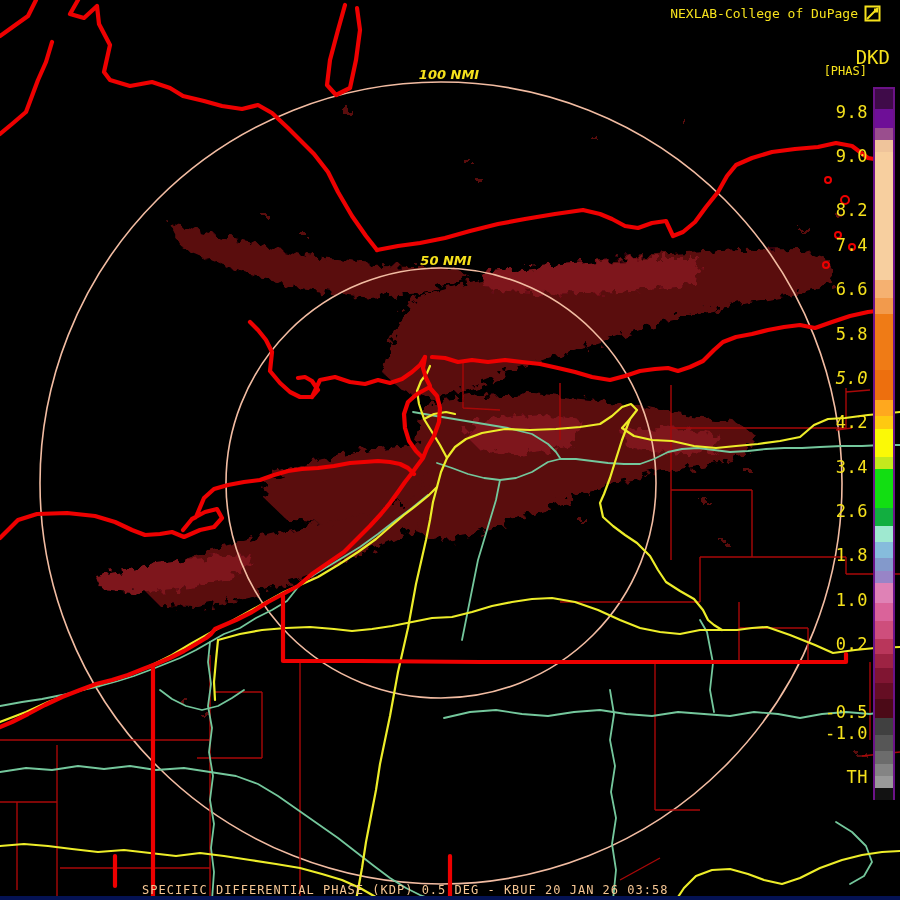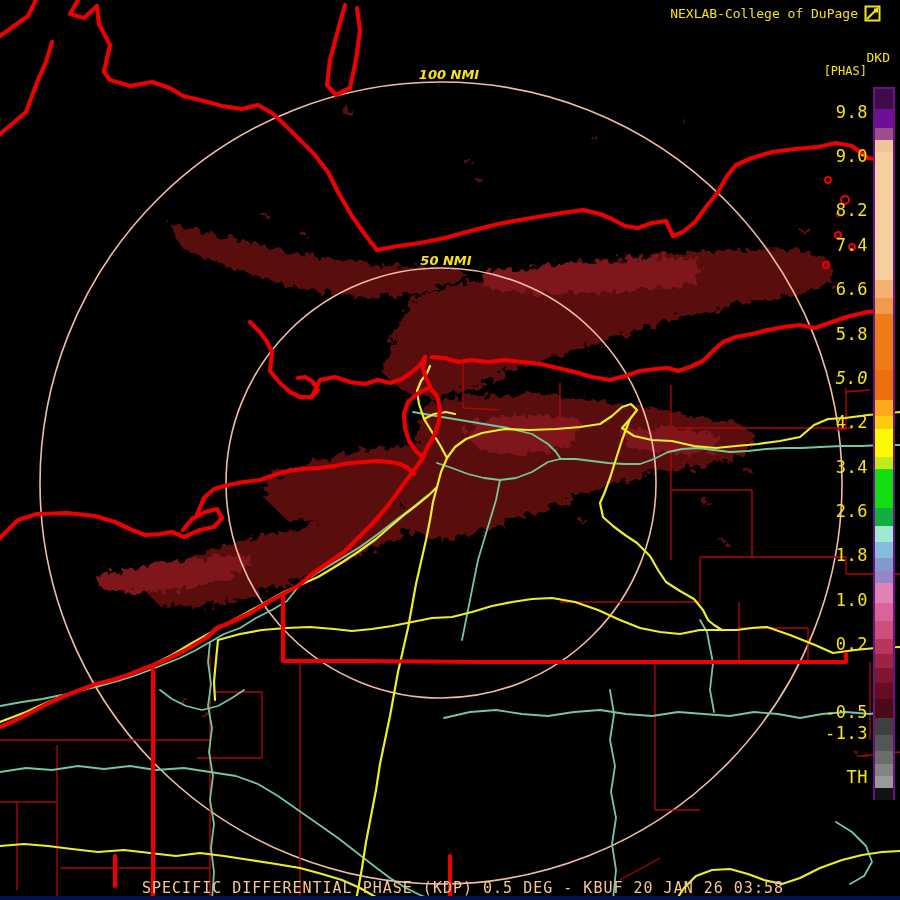--- a/index.html
+++ b/index.html
@@ -7,34 +7,34 @@
        font-family:"DejaVu Sans Mono","Liberation Mono",monospace;}
   #mapsvg{position:absolute;left:0;top:0;}
   .echo{fill:var(--echo_dark);stroke:none;}
   .echo-bright{fill:var(--echo_bright);}
   .rings circle{fill:none;stroke:var(--ring);stroke-width:1.6px;}
   .county path{fill:none;stroke:var(--county_red);stroke-width:1.4px;}
   .teal path{fill:none;stroke:var(--road_teal);stroke-width:1.8px;stroke-linejoin:round;stroke-linecap:round;}
   .yellowroads path{fill:none;stroke:var(--road_yellow);stroke-width:2.2px;stroke-linejoin:round;stroke-linecap:round;}
   .bounds path{fill:none;stroke:var(--boundary_red);stroke-width:4.2px;stroke-linejoin:round;stroke-linecap:round;}
   .island{fill:none;stroke:var(--boundary_red);stroke-width:2px;}
-  .ytext{position:absolute;color:var(--text_yellow);font-size:13px;line-height:15px;white-space:pre;}
+  .ytext{position:absolute;color:var(--text_yellow);font-size:19px;line-height:15px;white-space:pre;}
   .ring-label{position:absolute;color:var(--text_yellow);font-size:13px;font-weight:bold;
      font-style:italic;font-family:"DejaVu Sans","Liberation Sans",sans-serif;transform:translateX(-50%);}
   #title{top:6px;right:42px;font-size:13px;margin-left:26px;}
   #logo{position:absolute;top:5px;right:19px;width:17px;height:17px;}
   #prod-code{top:50px;right:10px;}
   #prod-units{top:64px;right:33px;font-size:12px;}
   #colorbar{position:absolute;top:87px;left:873px;width:22px;height:713px;
      border:2px solid var(--bar_border);box-sizing:border-box;background:#000;}
   #colorbar .seg{width:100%;}
   #ticks .tick{position:absolute;right:32px;height:16px;line-height:16px;color:var(--text_yellow);
      font-size:17px;letter-spacing:.5px;text-align:right;}
   #statusbar{position:absolute;left:142px;bottom:3px;color:var(--status_peach);
-     font-size:15px;letter-spacing:1px;white-space:pre;z-index:5;}
+     font-size:12px;letter-spacing:1px;white-space:pre;z-index:5;}
   #footer-strip{position:absolute;left:0;bottom:0;width:100%;height:4px;background:var(--footer_strip);z-index:4;}
 </style>
 </head>
 <body>
 
 <div id="app">
 
   <svg id="mapsvg" width="900" height="900" viewBox="0 0 900 900">
     <defs>
       <filter id="rough" x="-10%" y="-10%" width="120%" height="120%">
@@ -192,19 +192,19 @@
       <div class="tick" style="top: 281.32px;">6.6</div>
       <div class="tick" style="top: 325.65px;">5.8</div>
       <div class="tick" style="top: 369.98px; font-style: italic;">5.0</div>
       <div class="tick" style="top: 414.31px;">4.2</div>
       <div class="tick" style="top: 458.64px; text-align: right;">3.4</div>
       <div class="tick" style="top: 502.97px;">2.6</div>
       <div class="tick" style="top: 547.3px;">1.8</div>
       <div class="tick" style="top: 591.63px;">1.0</div>
       <div class="tick" style="top: 635.96px;">0.2</div>
       <div class="tick" style="top: 680.29px; margin-top: 24px;">-0.5</div>
-      <div class="tick" style="top: 724.62px;">-1.3</div>
+      <div class="tick" style="top: 724.62px;">-1.0</div>
       <div class="tick" style="top: 768.95px;">TH</div>
     </div>
 
   <div id="footer-strip"></div>
   <div id="statusbar">SPECIFIC DIFFERENTIAL PHASE (KDP) 0.5 DEG - KBUF 20 JAN 26 03:58</div>
 </div>
 
 </body></html>

